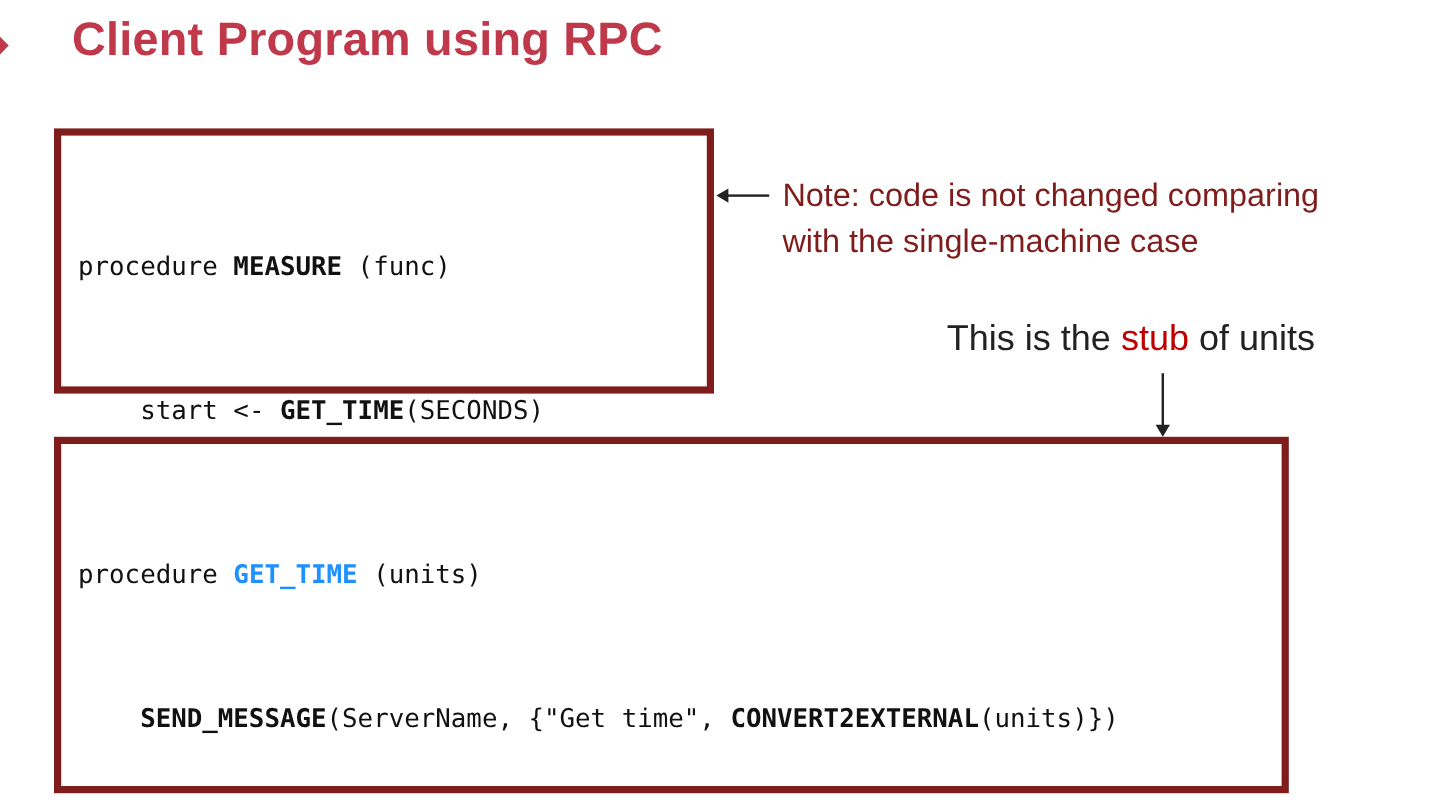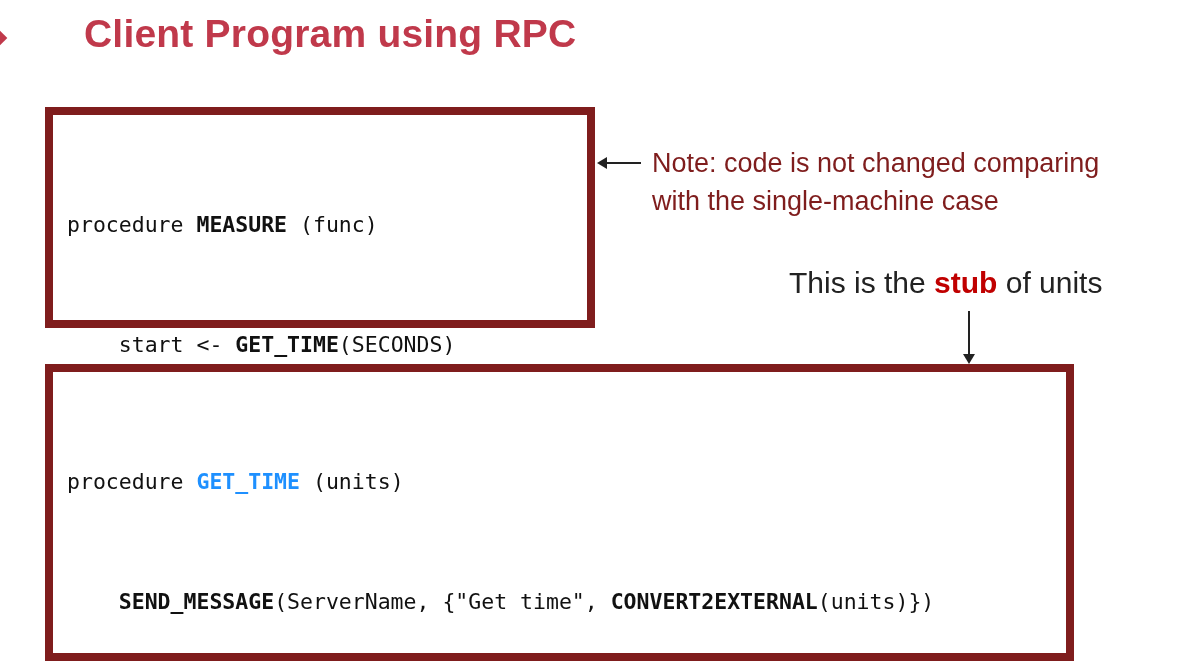--- a/index.html
+++ b/index.html
@@ -1,33 +1,33 @@
 <!DOCTYPE html>
 <html><head>
 <meta charset="utf-8">
 <style>
   html, body { margin:0; padding:0; background:#ffffff; }
   body { width:1194px; height:669px; position:relative; overflow:hidden; font-family:"Liberation Sans", sans-serif; color:#1a1a1a; }
   .bullet { position:absolute; left:-12px; top:30px; width:16px; height:16px; background:#c0394b; transform:rotate(45deg); }
-  .title { position:absolute; left:60px; top:12px; font-size:39px; font-weight:bold; color:#c0394b; letter-spacing:0.2px;margin-left:24px; }
-  .codebox { position:absolute; border:8px solid #7f1d1d; background:#fff; box-sizing:border-box; }
+  .title { position:absolute; left:60px; top:12px; font-size:39px; font-weight:bold; color:#c0394b; letter-spacing:0.2px; }
+  .codebox { position:absolute; border:6px solid #7f1d1d; background:#fff; box-sizing:border-box; }
   .box1 { left:45px; top:107px; width:550px; height:221px; }
   .box2 { left:45px; top:364px; width:1029px; height:297px; }
   .code { position:absolute; left:14px; font-family:"DejaVu Sans Mono", monospace; font-size:21.5px; line-height:40px; white-space:pre; color:#111; }
   .box1 .code { top:10px; }
   .box2 .code { top:10px; }
   .line { height:40px; }
   .b { font-weight:bold; }
   .i { }
   .blue { color:#1e90ff; font-weight:bold; }
   .note { position:absolute; left:652px; top:144px; font-size:27px; line-height:38px; color:#7f1d1d; }
   .arrow-left { position:absolute; left:599px; top:162px; width:42px; height:2px; background:#222; }
   .arrow-left::before { content:""; position:absolute; left:-2px; top:-5px; border-right:10px solid #222; border-top:6px solid transparent; border-bottom:6px solid transparent; }
   .stub { position:absolute; left:789px; top:266px; font-size:30px; color:#222; }
-  .stub .red { color:#c00000; font-weight:bold; }
+  .stub .red { color:#c00000; font-weight:normal; }
   .arrow-down { position:absolute; left:968px; top:311px; width:2px; height:45px; background:#222; }
   .arrow-down::after { content:""; position:absolute; left:-5px; bottom:-8px; border-top:10px solid #222; border-left:6px solid transparent; border-right:6px solid transparent; }
 </style>
 </head>
 <body>
 
 <div class="bullet"></div>
 <div class="title">Client Program using RPC</div>
 
 <div class="codebox box1">

